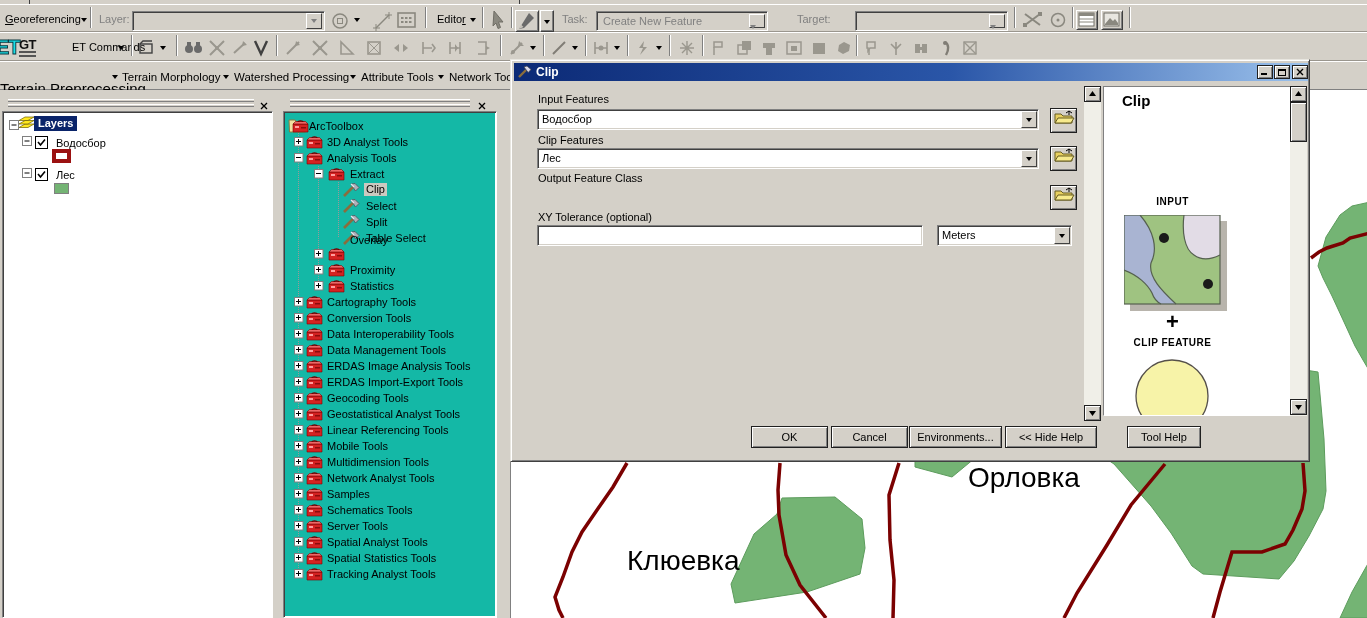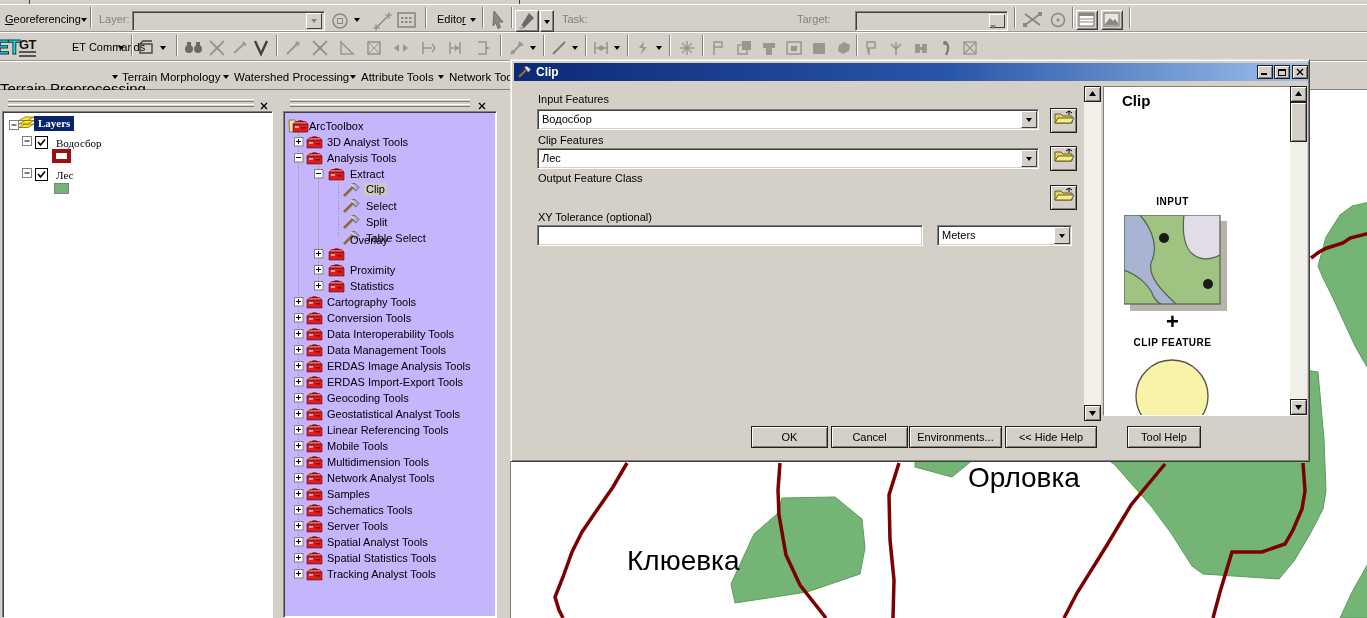--- a/index.html
+++ b/index.html
@@ -63,20 +63,24 @@
     </svg>
 <div class="sep" style="left:511px;top:3px;height:21px;"></div>
 <div class="ab raised" style="left:515px;top:6px;width:24px;height:22px;"><svg width="22" height="20">
         <path d="M13,2 L18,7 L8,17 L3,18 Z" fill="#6a6a6a"></path>
         <path d="M3,18 L5,13.5 L7.5,16 Z" fill="#c8c4bc"></path>
       </svg></div>
 <div class="ab ddbtn" style="left:540px;top:6px;width:14px;height:22px;">
       <div class="arrow-down" style="position:absolute;left:3px;top:9px;"></div>
     </div>
 <div class="ab gt11" style="left:562px;top:9px;">Task:</div>
+<div class="ab sunkeng" style="left:596px;top:7px;width:172px;height:20px;">
+      <div class="gt11" style="position:absolute;left:6px;top:3px;">Create New Feature</div>
+      <div class="ab" style="right:2px;top:2px;width:16px;height:14px;background:#d4d0c8;border:1px solid;border-color:#fff #404040 #404040 #fff;"><div class="arrow-down" style="margin:4px auto 0;border-top-color:#808080;"></div></div>
+    </div>
 <div class="ab gt11" style="left:797px;top:9px;text-align:center;">Target:</div>
 <div class="ab sunkeng" style="left:855px;top:7px;width:153px;height:20px;">
       <div class="ab" style="right:2px;top:2px;width:16px;height:14px;background:#d4d0c8;border:1px solid;border-color:#fff #404040 #404040 #fff;"><div class="arrow-down" style="margin:4px auto 0;border-top-color:#808080;"></div></div>
     </div>
 <div class="sep" style="left:1014px;top:3px;height:21px;"></div>
 <svg class="ab" style="left:1022px;top:7px" width="22" height="18">
       <line x1="3" y1="14" x2="18" y2="3" stroke="#8a887f" stroke-width="2"></line>
       <line x1="3" y1="3" x2="18" y2="14" stroke="#8a887f" stroke-width="2"></line>
       <rect x="1" y="12" width="4" height="4" fill="#8a887f"></rect>
       <rect x="16" y="1" width="4" height="4" fill="#8a887f"></rect>
@@ -252,21 +256,21 @@
 <div class="ab" style="left:259px;top:97px;width:13px;height:12px;"><svg width="11" height="10">
       <path d="M2,2 L8,8 M8,2 L2,8" stroke="#000" stroke-width="1.3"></path>
     </svg></div>
 <div class="ab" style="left:283px;top:96px;width:214px;height:15px;background:#d4d0c8;"></div>
 <div class="ab" style="left:290px;top:99px;width:180px;height:3px;border-top:1px solid #fff;border-bottom:1px solid #808080;"></div>
 <div class="ab" style="left:290px;top:104px;width:180px;height:3px;border-top:1px solid #fff;border-bottom:1px solid #808080;"></div>
 <div class="ab" style="left:477px;top:97px;width:13px;height:12px;"><svg width="11" height="10">
       <path d="M2,2 L8,8 M8,2 L2,8" stroke="#000" stroke-width="1.3"></path>
     </svg></div>
 <div class="ab panelw" style="left:2px;top:111px;width:271px;height:507px;"></div>
-<div class="ab" style="left:4px;top:113px;width:267px;height:503px;overflow:hidden;background:#fff;font-family:Liberation Serif, serif;">
+<div class="ab" style="left:4px;top:113px;width:267px;height:503px;overflow:hidden;background:#fff;">
 <svg class="ab" style="left:5px;top:7px" width="10" height="10">
       <rect x="0.5" y="0.5" width="9" height="9" fill="#fff" stroke="#808080"></rect>
       <line x1="2.5" y1="5" x2="7.5" y2="5" stroke="#000"></line>
     </svg>
 <svg class="ab" style="left:13px;top:1px" width="20" height="17">
       <g stroke="#6a5a00" stroke-width="0.7">
         <path d="M2,13.5 l6,-3.5 l9,0 l-6,3.5 z" fill="#ffe81e"></path>
         <path d="M2,10 l6,-3.5 l9,0 l-6,3.5 z" fill="#ffe81e"></path>
         <path d="M2,6.5 l6,-3.5 l9,0 l-6,3.5 z" fill="#ffe81e"></path>
       </g>
@@ -287,21 +291,21 @@
       <line x1="2.5" y1="5" x2="7.5" y2="5" stroke="#000"></line>
     </svg>
 <div class="ab" style="left:31px;top:54px;width:13px;height:13px;"><svg width="13" height="13">
         <rect x="0.5" y="0.5" width="12" height="12" fill="#fff" stroke="#000"></rect>
         <path d="M3,6 L5.5,9 L10,3.5" stroke="#000" stroke-width="1.6" fill="none"></path>
       </svg></div>
 <div class="ab t11" style="left:52px;top:56px;">Лес</div>
 <div class="ab" style="left:50px;top:70px;width:15px;height:11px;background:#74b474;border:1px solid #808080;"></div>
 </div>
 <div class="ab panelw" style="left:283px;top:111px;width:214px;height:507px;"></div>
-<div class="ab" style="left:285px;top:113px;width:210px;height:503px;overflow:hidden;background:#c4b5fd;font-size:11px;">
+<div class="ab" style="left:285px;top:113px;width:210px;height:503px;overflow:hidden;background:#14b8a6;font-size:11px;">
 <div class="ab" style="left:13px;top:20px;width:1px;height:441px;background-image:repeating-linear-gradient(to bottom,#999 0,#999 1px,transparent 1px,transparent 2px);"></div>
 <div class="ab" style="left:33px;top:53px;width:1px;height:120px;background-image:repeating-linear-gradient(to bottom,#999 0,#999 1px,transparent 1px,transparent 2px);"></div>
 <div class="ab" style="left:53px;top:69px;width:1px;height:56px;background-image:repeating-linear-gradient(to bottom,#999 0,#999 1px,transparent 1px,transparent 2px);"></div>
 <svg class="ab" style="left:3px;top:4px" width="19" height="16">
       <path d="M1,3 h6 l1.5,2 h9 v10 h-16 z" fill="#f0e0a0" stroke="#8a7a40"></path>
     </svg>
 <svg class="ab" style="left:7px;top:6px" width="17" height="14">
       <path d="M1,5 h15 v8 h-15 z" fill="#d42222" stroke="#7a0000" stroke-width="0.6"></path>
       <path d="M1,5 l2.5,-2.5 h10 L16,5 z" fill="#ee6666" stroke="#7a0000" stroke-width="0.6"></path>
       <path d="M6,3 c0,-1.6 5,-1.6 5,0" fill="none" stroke="#700000" stroke-width="1.2"></path>

